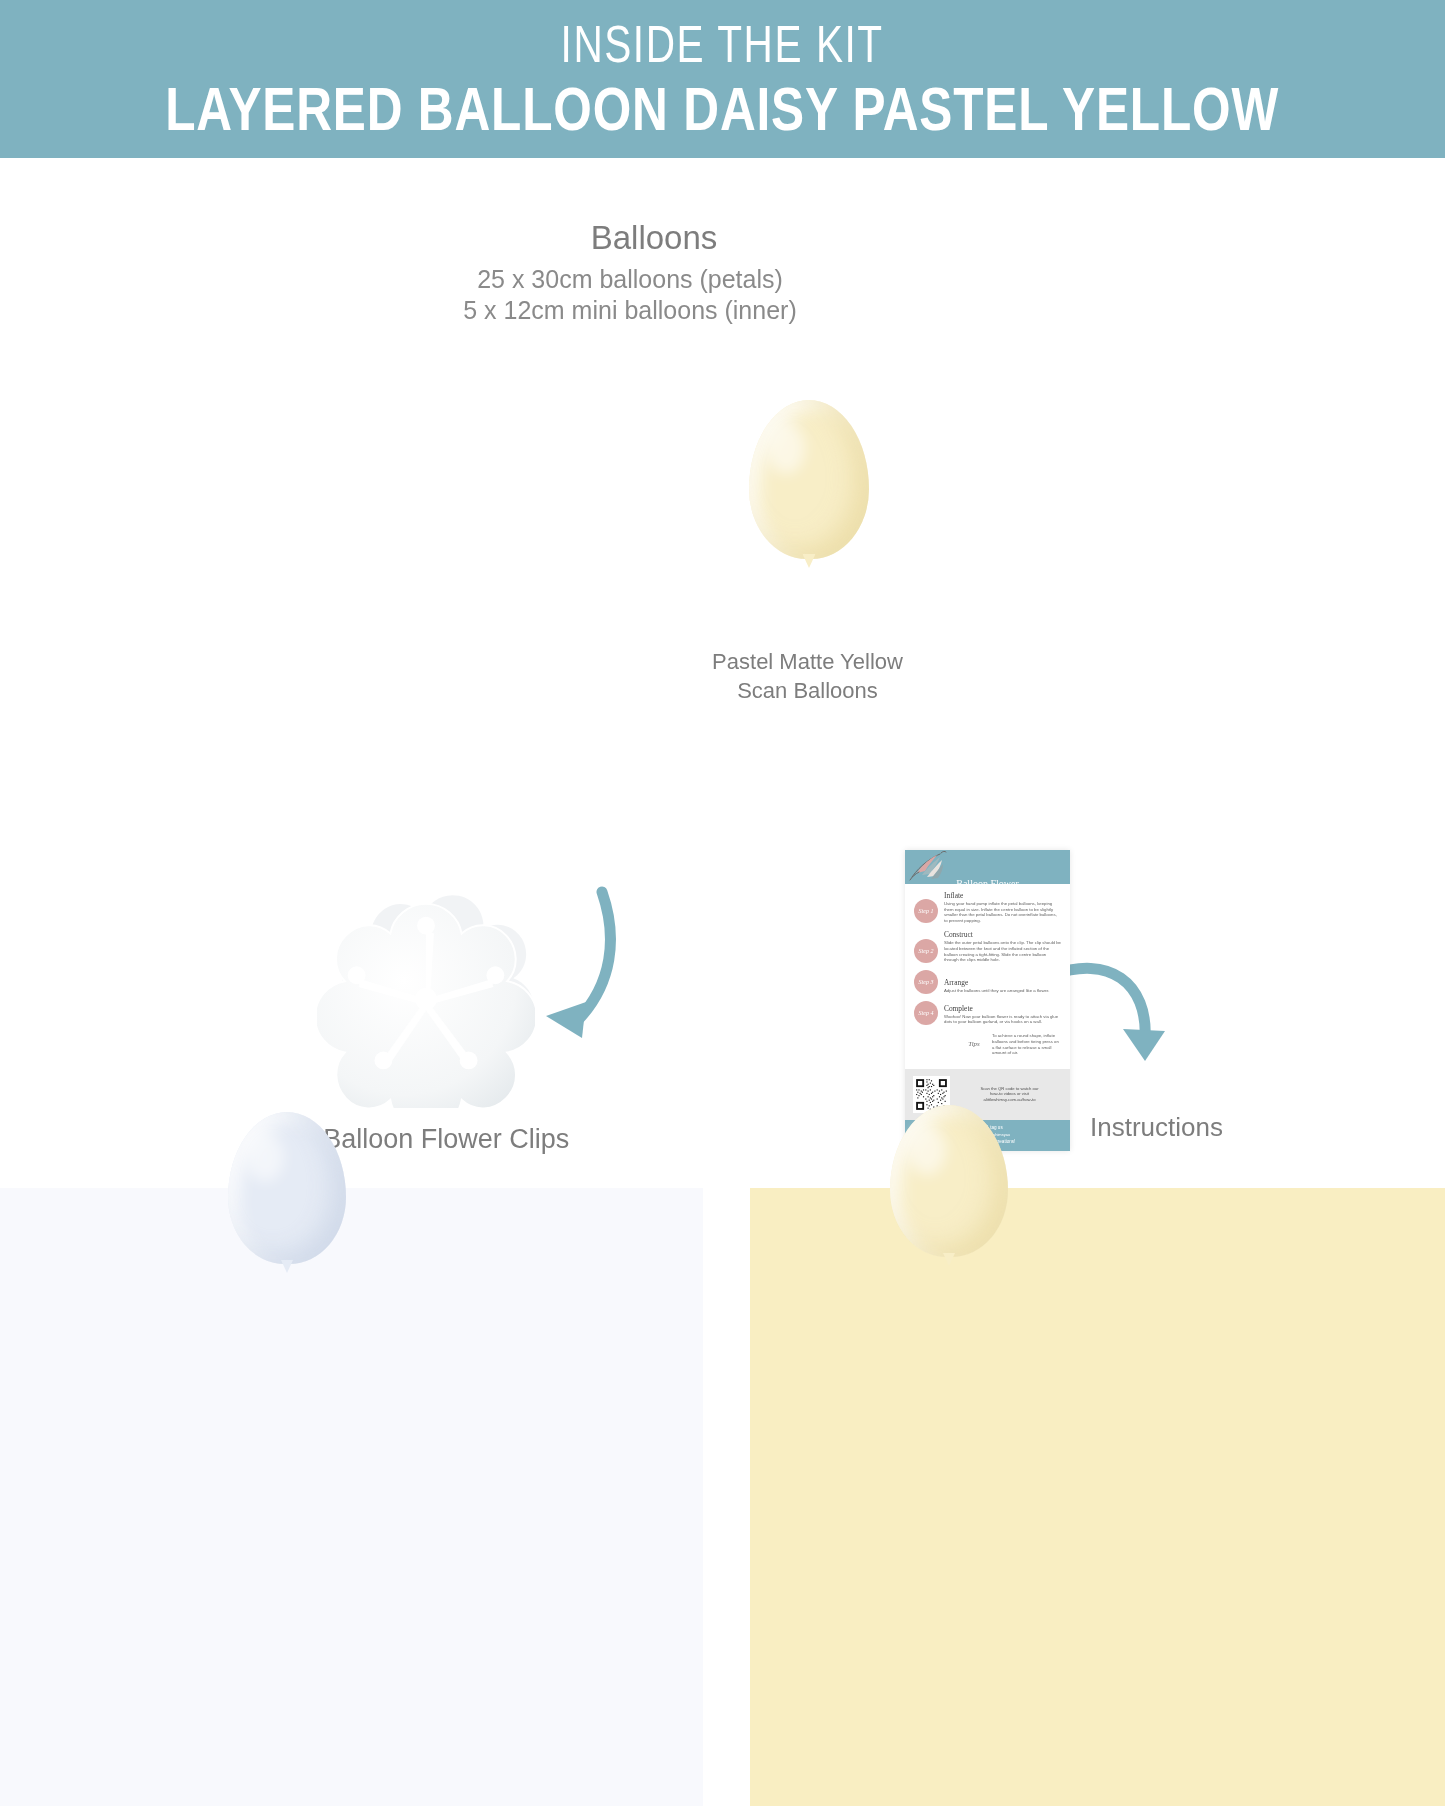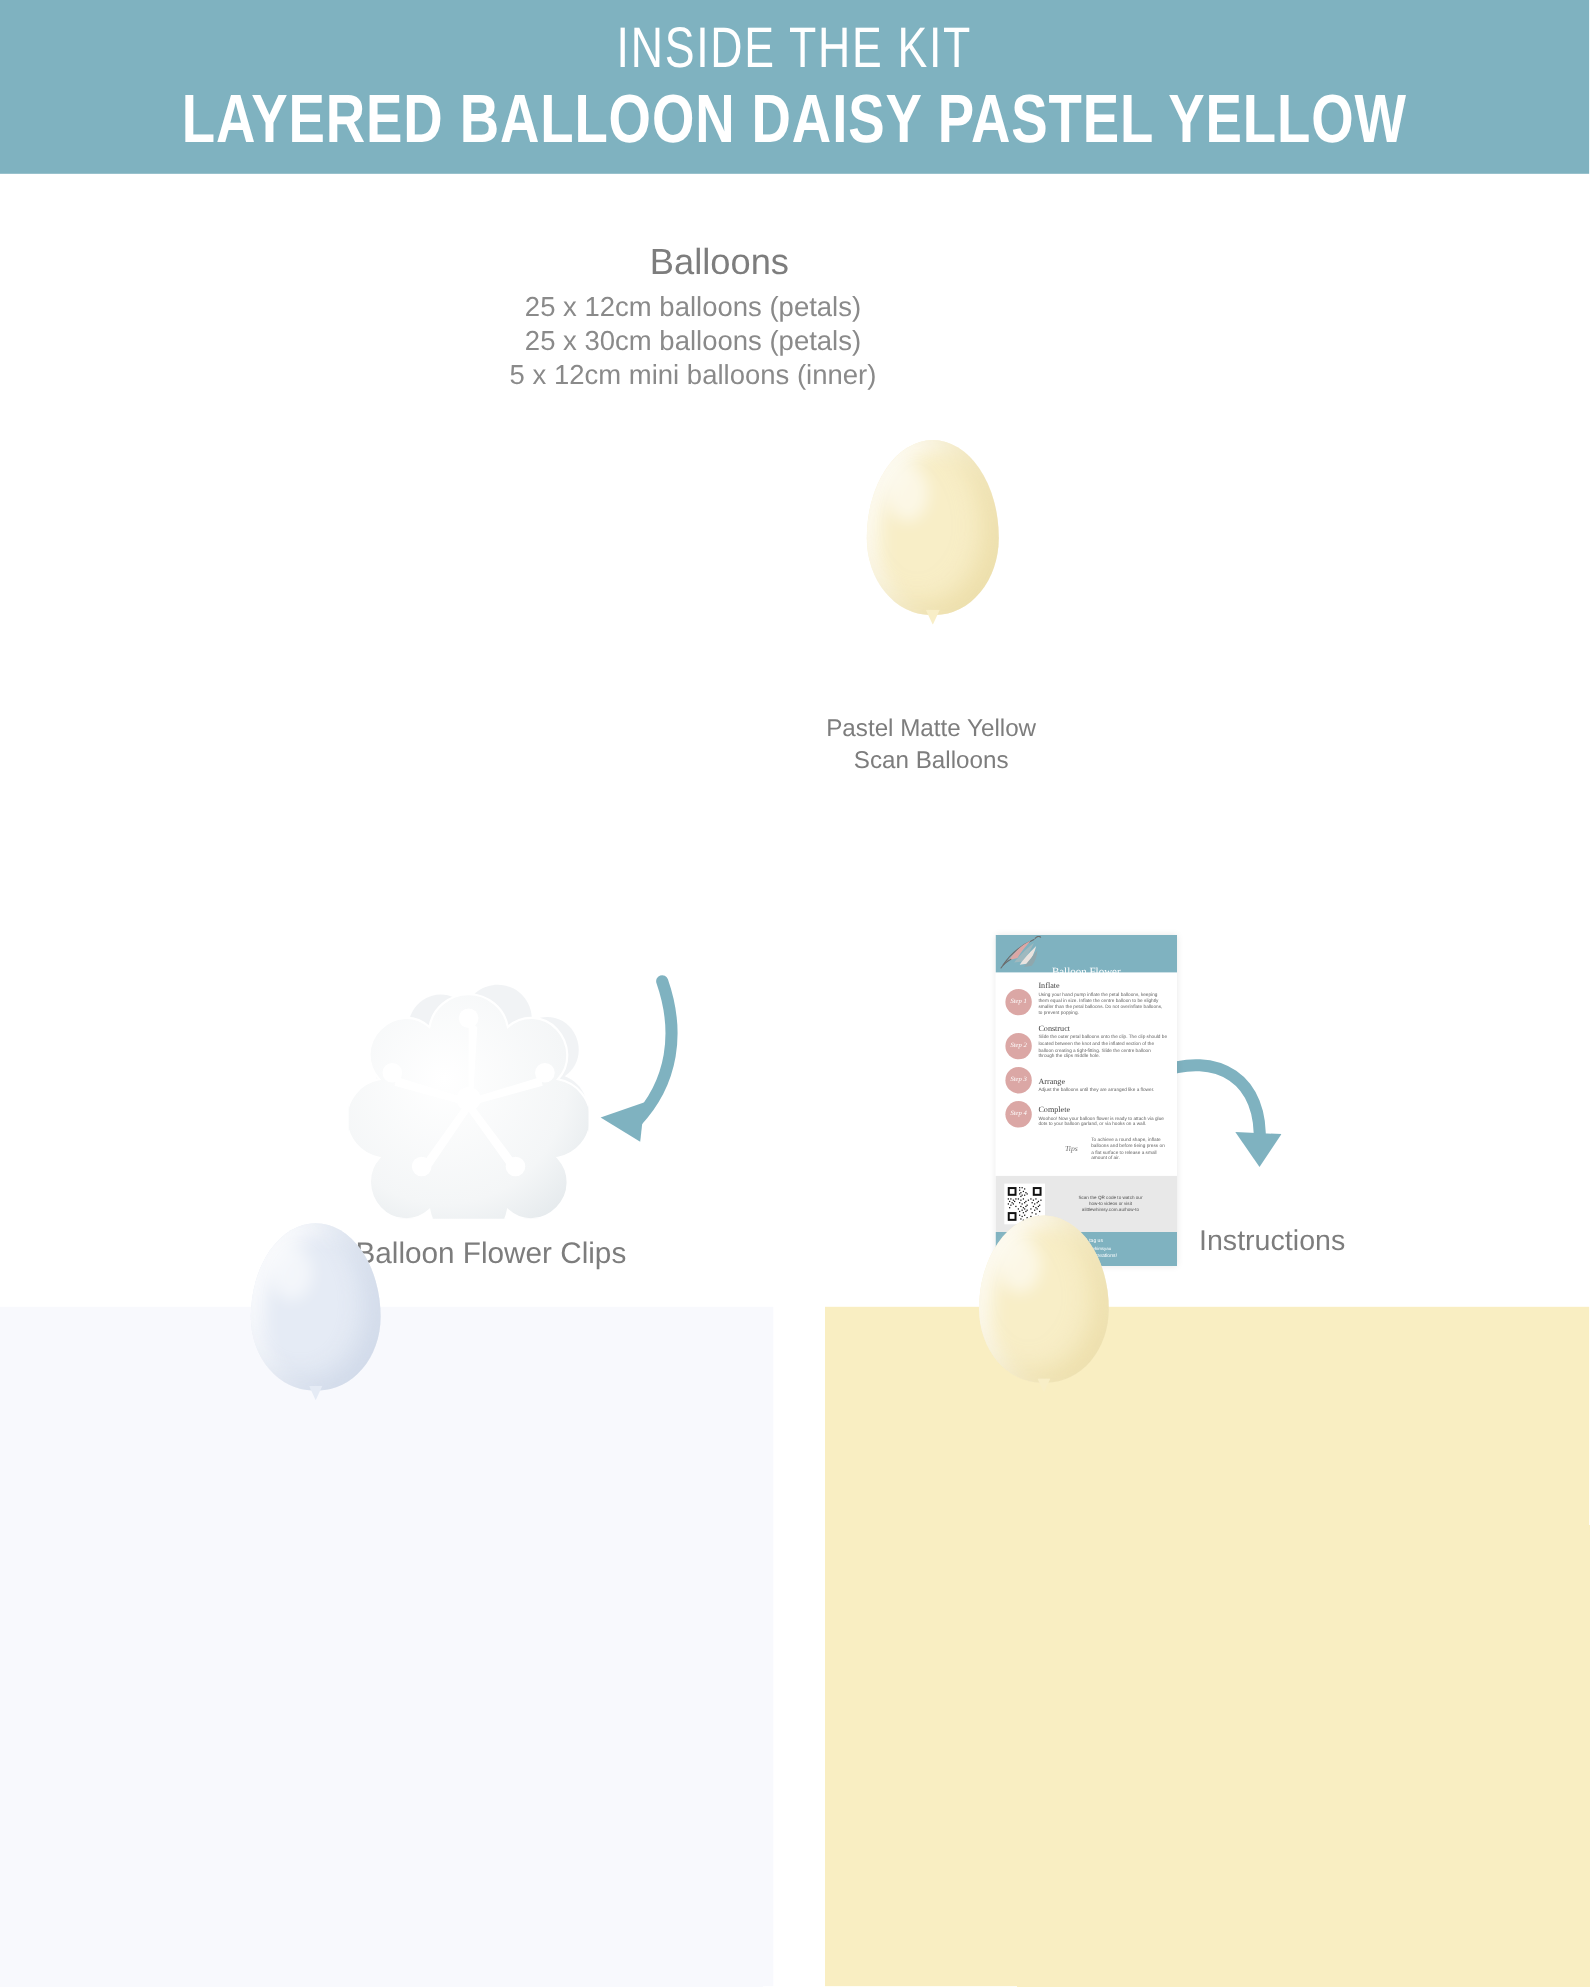--- a/index.html
+++ b/index.html
@@ -76,21 +76,21 @@
     line-height: 31px;
     font-weight: 400;
   }
 
   
   .swatch {
     position: absolute;
     text-align: center;
   }
   .swatch-white { left: 320px; top: 390px; width: 275px; }
-  .swatch-yellow { left: 714px; top: 390px; width: 265px; }
+  .swatch-yellow { left: 675px; top: 390px; width: 265px; }
 
   .balloon-art {
     position: relative;
     height: 225px;
   }
 
   .balloon {
     position: absolute;
     border-radius: 50% 50% 48% 48% / 56% 56% 44% 44%;
   }
@@ -352,21 +352,20 @@
 <div id="page">
 
   <div class="header-band">
     <div class="header-line1">INSIDE THE KIT</div>
     <div class="header-line2">LAYERED BALLOON DAISY PASTEL YELLOW</div>
   </div>
 
   <div class="balloons-block">
     <div class="balloons-title">Balloons</div>
     <div class="balloons-list">
-      <div class="balloons-list-item">25 x 12cm balloons (petals)</div>
       <div class="balloons-list-item">25 x 30cm balloons (petals)</div>
       <div class="balloons-list-item">5 x 12cm mini balloons (inner)</div>
     </div>
   </div>
 
 
   <div class="swatch swatch-yellow">
     <div class="balloon-art">
       <div class="balloon by-main">
         <div class="balloon-gloss" style="left:18px;top:22px;width:38px;height:52px;"></div>

